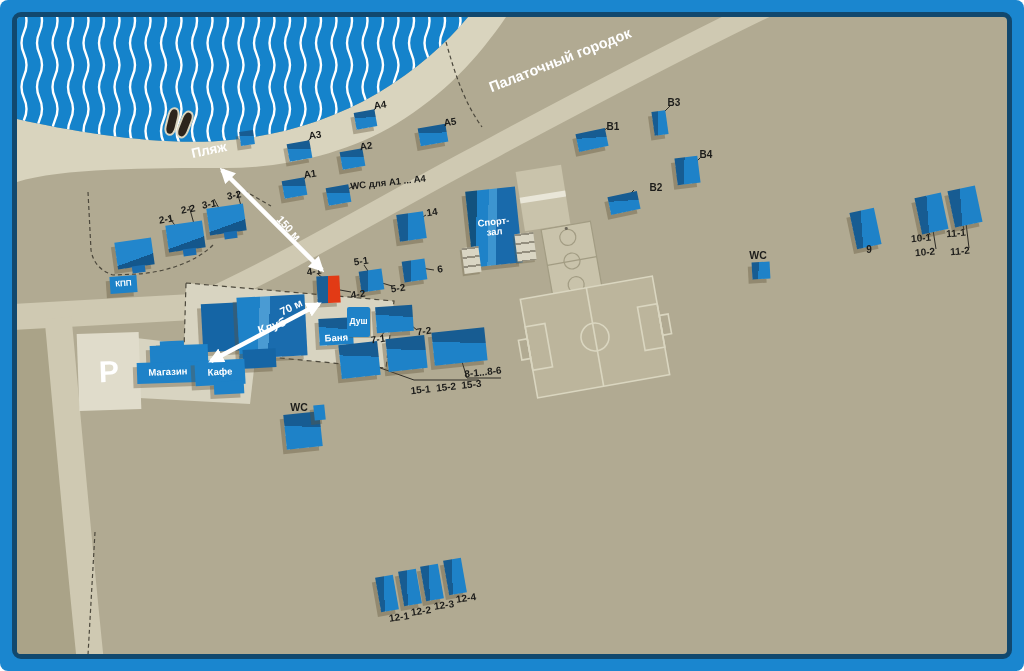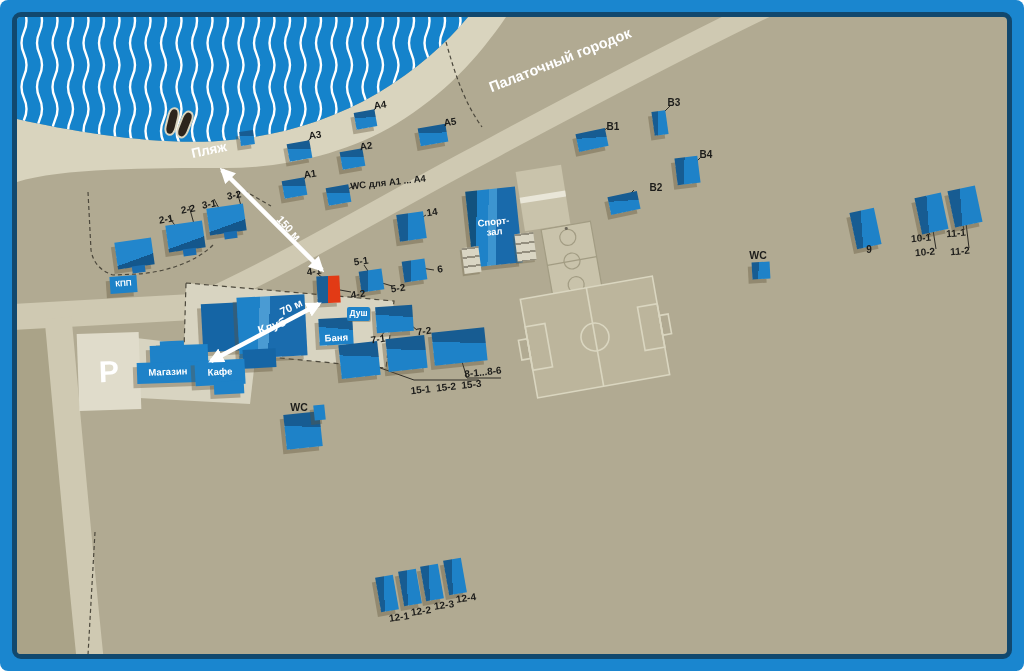--- a/index.html
+++ b/index.html
@@ -174,21 +174,21 @@
           <div class="bld k-flat" style="left: 137px; top: 362px; width: 62px; height: 21px; transform: rotate(-2deg);">
             <div class="t" style="font-size: 9.5px;">Магазин</div>
           </div>
           <div class="bld k-flat" style="left: 195px; top: 360px; width: 50px; height: 25px; transform: rotate(-3deg);">
             <div class="t" style="font-size: 9.5px;">Кафе</div>
           </div>
           <div class="bld k-flat" style="left: 214px; top: 381px; width: 30px; height: 13px; transform: rotate(-3deg);"></div>
           <div class="bld k-h" style="left: 319px; top: 318px; width: 34px; height: 27px; transform: rotate(-3deg);">
             <div class="t bottom" style="font-size: 9.5px;">Баня</div>
           </div>
-          <div class="bld k-badge" style="left: 347px; top: 307px; width: 23px; height: 14px; transform: rotate(0deg);">
+          <div class="bld k-badge" style="left: 347px; top: 307px; width: 23px; height: 30px; transform: rotate(0deg);">
             <div class="t" style="font-size: 8.5px;">Душ</div>
           </div>
           <div class="bld k-h" style="left: 376px; top: 306px; width: 37px; height: 26px; transform: rotate(-4deg);"></div>
           <div class="bld k-h" style="left: 340px; top: 343px; width: 39px; height: 34px; transform: rotate(-6deg);"></div>
           <div class="bld k-h" style="left: 387px; top: 337px; width: 39px; height: 33px; transform: rotate(-6deg);"></div>
           <div class="bld k-h" style="left: 433px; top: 330px; width: 53px; height: 33px; transform: rotate(-6deg);"></div>
           <div class="bld k-h" style="left: 285px; top: 413px; width: 36px; height: 35px; transform: rotate(-6deg);"></div>
           <div class="bld k-flat" style="left: 314px; top: 405px; width: 11px; height: 15px; transform: rotate(-6deg);"></div>
           <div class="bld k-v" style="left: 378px; top: 576px; width: 18px; height: 35px; transform: rotate(-10deg);"></div>
           <div class="bld k-v" style="left: 401px; top: 570px; width: 18px; height: 35px; transform: rotate(-10deg);"></div>

